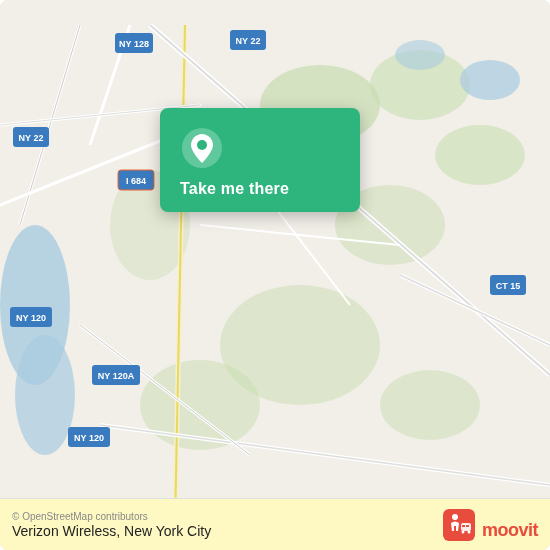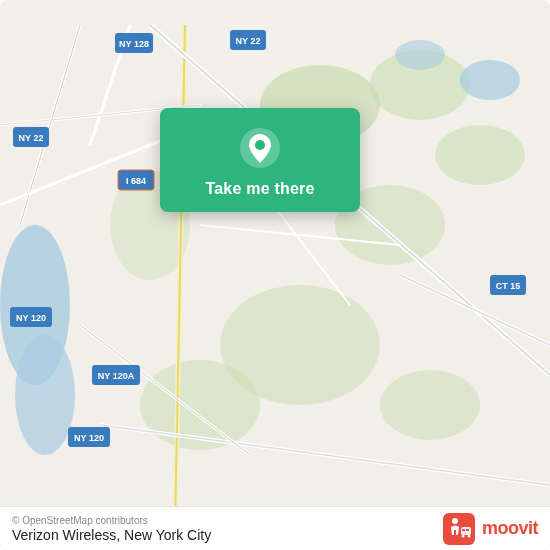--- a/index.html
+++ b/index.html
@@ -32,21 +32,21 @@
     
     .popup-card {
       position: absolute;
       top: 108px;
       left: 160px;
       width: 200px;
       background: #2db57d;
       border-radius: 8px;
       display: flex;
       flex-direction: column;
-      align-items: center;
+      align-items: flex-start;
       padding: 18px 20px 14px 20px;
       box-shadow: 0 4px 16px rgba(0,0,0,0.25);
       cursor: pointer;
     }
 
     .popup-pin-icon {
       width: 44px;
       height: 44px;
       margin-bottom: 10px;
     }
@@ -58,22 +58,22 @@
       letter-spacing: 0.2px;
       white-space: nowrap;
     }
 
     
     .bottom-bar {
       position: absolute;
       bottom: 0;
       left: 0;
       right: 0;
-      height: 44px;
-      background: #ffffff;
+      height: 52px;
+      background: #fef9c3;
       border-top: 1px solid #e0e0e0;
       display: flex;
       align-items: center;
       padding: 0 12px;
       justify-content: space-between;
       margin-top: 43px;
     }
 
     .bottom-left {
       display: flex;
@@ -87,21 +87,21 @@
     }
 
     .location-label {
       font-size: 14px;
       color: #222;
       font-weight: 400;
     }
 
     .moovit-logo {
       display: flex;
-      align-items: center;
+      align-items: flex-end;
       gap: 7px;
     }
 
     .moovit-icon {
       width: 32px;
       height: 32px;
     }
 
     .moovit-text {
       font-size: 18px;

